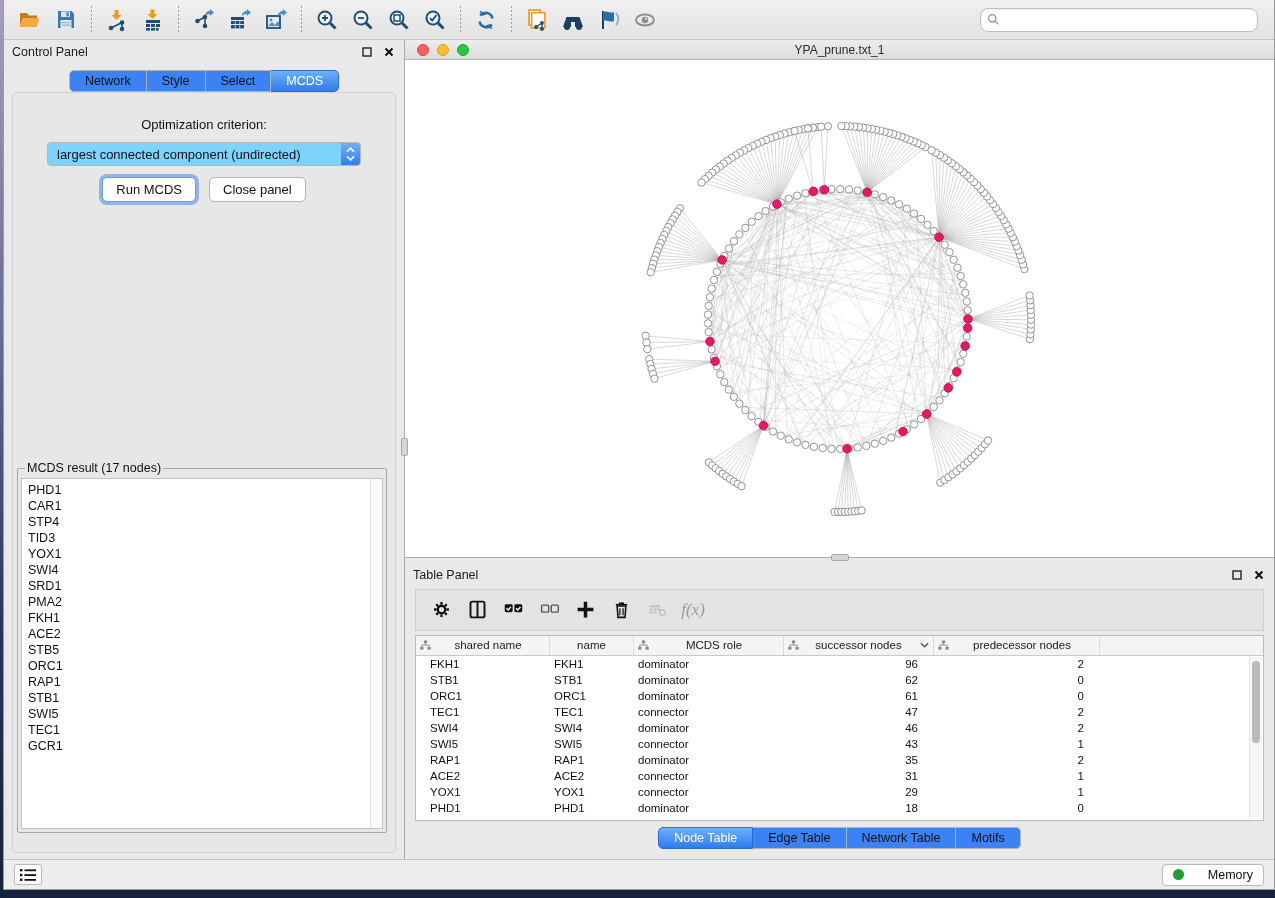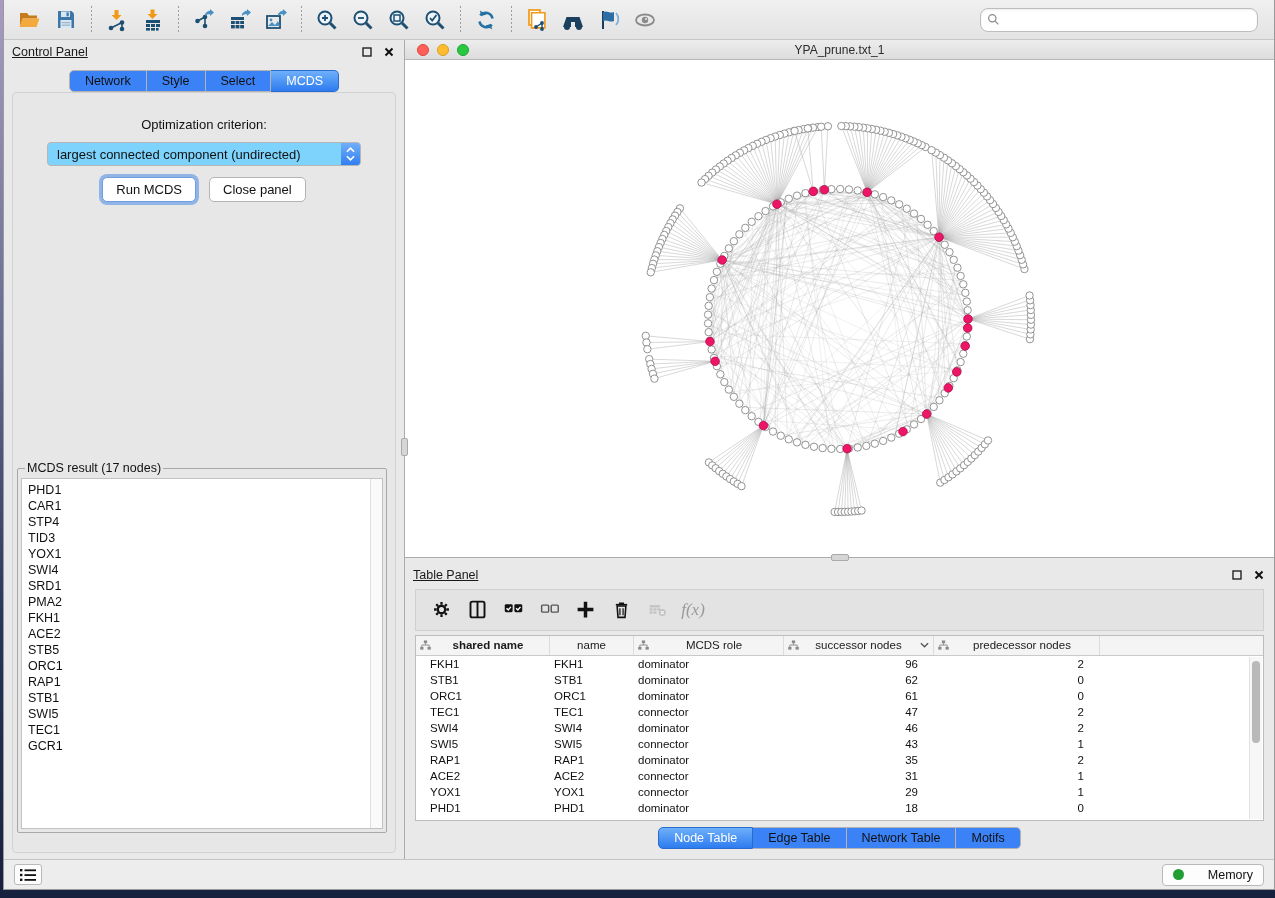--- a/index.html
+++ b/index.html
@@ -27,21 +27,21 @@
   .search-wrap input { border:none; outline:none; flex:1; font-size:12px; margin-left:4px; background:transparent; }
 
   
   .main { flex:1; display:flex; min-height:0; }
 
   
   .control-panel { width:401px; flex:0 0 401px; border-right:1px solid #ababab; display:flex;
                    flex-direction:column; background:#e9e9e9; position:relative; }
   .panel-titlebar { height:24px; flex:0 0 24px; display:flex; align-items:center; padding:0 8px;
                     font-size:12.5px; color:#1a1a1a; }
-  .panel-titlebar .ttl { flex:1;text-decoration:underline; }
+  .panel-titlebar .ttl { flex:1; }
   .wicon { width:14px; height:14px; display:flex; align-items:center; justify-content:center;
            margin-left:8px; color:#1a1a1a; }
   .cp-tabs { height:28px; flex:0 0 28px; display:flex; justify-content:center; align-items:flex-end; }
   .tabgroup { display:flex; }
   .tabgroup .tab { height:22px; padding:0 15px; font-size:12.5px; background:#3b82f6; color:#111;
                    border:1px solid #b3b3b3; border-left:none; display:flex; align-items:center; cursor:default; }
   .tabgroup .tab:first-child { border-left:1px solid #b3b3b3; border-radius:5px 0 0 5px; }
   .tabgroup .tab:last-child { border-radius:0 5px 5px 0; }
   .tabgroup .tab.active { background:linear-gradient(#6fb0f9,#2d7bf0); color:#fff; border-color:#2a6bd0; }
   .cp-body { flex:1; margin:0 8px 6px; background:#e7e7e7; border:1px solid #d2d2d2; border-radius:4px;
@@ -1116,21 +1116,21 @@
                 <circle cx="17.5" cy="15.5" r="4" fill="#a9a9a9"></circle>
                 <path d="M15.8 13.8l3.4 3.4M19.2 13.8l-3.4 3.4" stroke="#fff" stroke-width="1.4"></path>
               </svg>
             </button>
             <button class="tp-btn">
               <span class="fx">f(x)</span>
             </button>
           </div>
         <div class="tp-table">
           <div class="tp-header" id="tp-header">
-              <div class="th" style="width: 134px; flex: 0 0 134px; font-weight: bold;">
+              <div class="th" style="width: 134px; flex: 0 0 134px;">
                 <svg class="tree" viewBox="0 0 12 12">
                   <g fill="#8a8a8a">
                     <rect x="4.2" y="0.5" width="3.6" height="3"></rect>
                     <rect x="0.2" y="7.5" width="3.6" height="3"></rect>
                     <rect x="8.2" y="7.5" width="3.6" height="3"></rect>
                   </g>
                   <path d="M6 3.5v2M2 7.5V5.5h8v2" fill="none" stroke="#8a8a8a" stroke-width="1"></path>
                 </svg>
                 <span class="lbl">shared name</span>
               </div>

